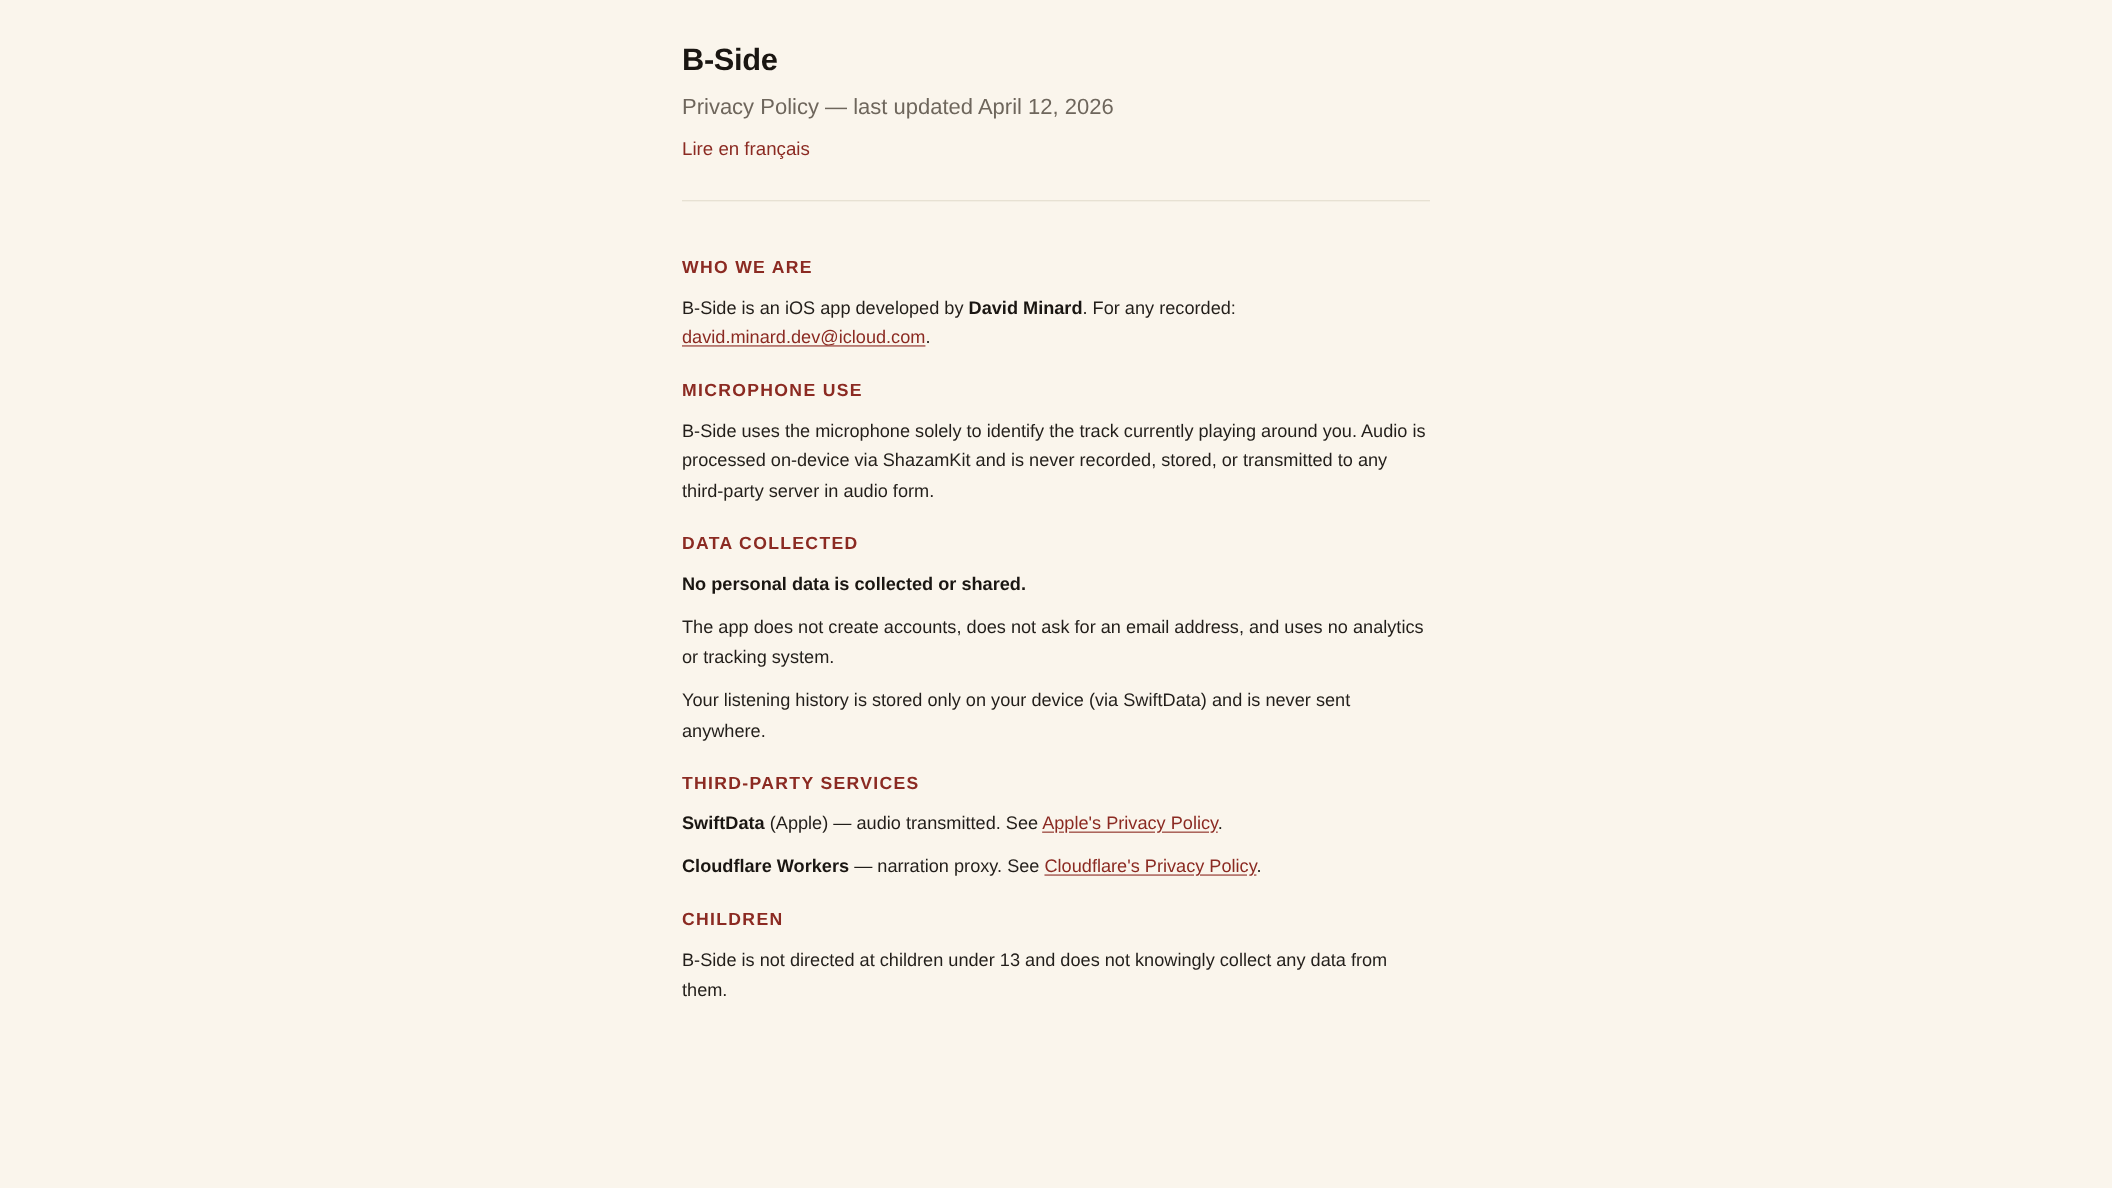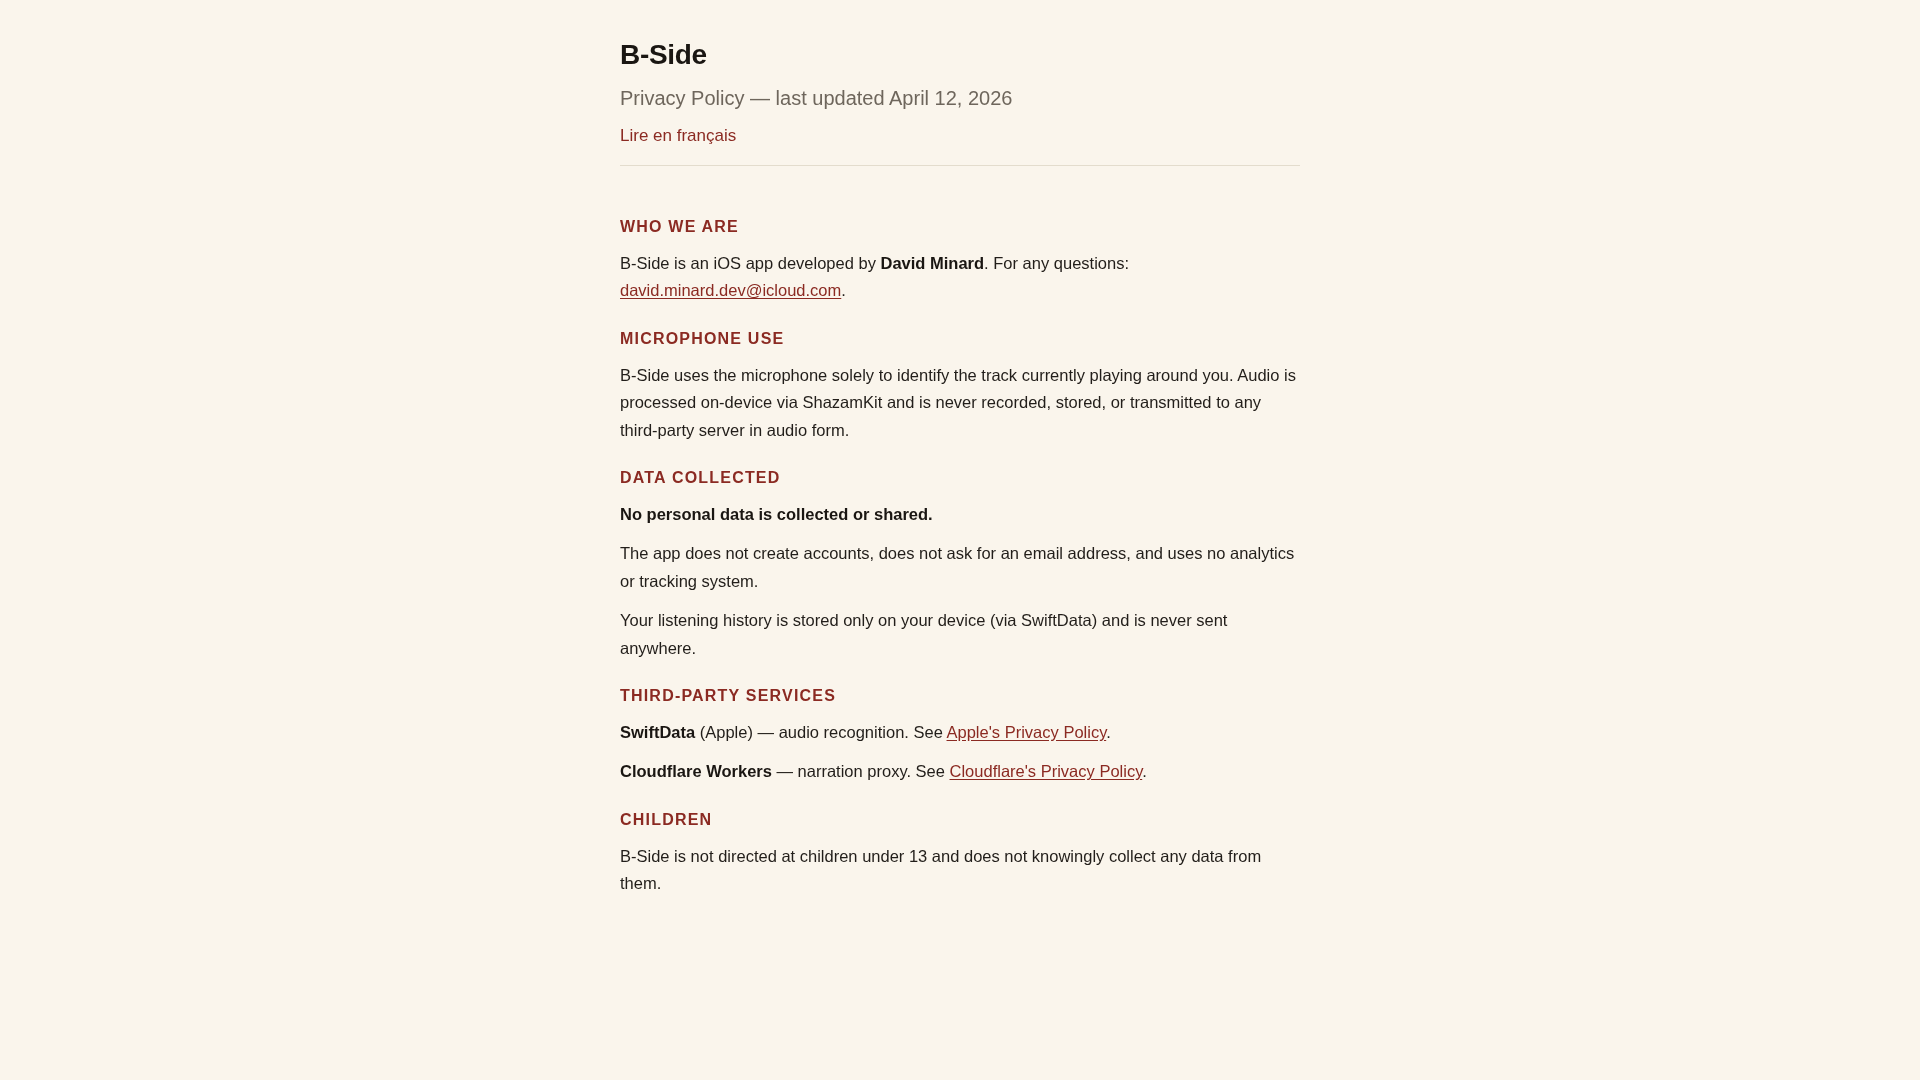--- a/index.html
+++ b/index.html
@@ -13,21 +13,21 @@
     overflow: hidden;
     font-family: "Liberation Sans", sans-serif;
     color: #221e1a;
   }
   .page {
     width: 680px;
     margin: 0 auto;
     padding-top: 38px;
   }
   .site-header {
-    padding-bottom: 20px;
+    padding-bottom: 36px;
     border-bottom: 1px solid #e3dccd;
   }
   .site-title {
     font-size: 28px;
     line-height: 34px;
     font-weight: bold;
     margin: 0;
     color: #1a1612;
     letter-spacing: -0.3px;
   }
@@ -84,41 +84,41 @@
   <header class="site-header">
     <h1 class="site-title">B-Side</h1>
     <p class="subtitle">Privacy Policy — last updated April 12, 2026</p>
     <a class="lang-link" href="#">Lire en français</a>
   </header>
 
   <main class="content">
 
     <section class="section">
       <h2>Who we are</h2>
-      <p><span>B-Side is an iOS app developed by </span><strong>David Minard</strong><span>. For any questions: </span><a href="#">david.minard.dev@icloud.com</a><span>.</span></p>
+      <p><span>B-Side is an iOS app developed by </span><strong>David Minard</strong><span>. For any recorded: </span><a href="#">david.minard.dev@icloud.com</a><span>.</span></p>
     </section>
 
     <section class="section">
       <h2>Microphone use</h2>
       <p>B-Side uses the microphone solely to identify the track currently playing around you. Audio is processed on-device via ShazamKit and is never recorded, stored, or transmitted to any third-party server in audio form.</p>
     </section>
 
     <section class="section">
       <h2>Data collected</h2>
       <p><strong>No personal data is collected or shared.</strong></p>
       <p>The app does not create accounts, does not ask for an email address, and uses no analytics or tracking system.</p>
       <p>Your listening history is stored only on your device (via SwiftData) and is never sent anywhere.</p>
     </section>
 
     <section class="section">
     </section>
 
     <section class="section">
       <h2>Third-party services</h2>
-      <p><strong>SwiftData</strong><span> (Apple) — audio recognition. See </span><a href="#">Apple's Privacy Policy</a><span>.</span></p>
+      <p><strong>SwiftData</strong><span> (Apple) — audio transmitted. See </span><a href="#">Apple's Privacy Policy</a><span>.</span></p>
       <p><strong>Cloudflare Workers</strong><span> — narration proxy. See </span><a href="#">Cloudflare's Privacy Policy</a><span>.</span></p>
     </section>
 
     <section class="section">
       <h2>Children</h2>
       <p>B-Side is not directed at children under 13 and does not knowingly collect any data from them.</p>
     </section>
 
   </main>
 </div>

